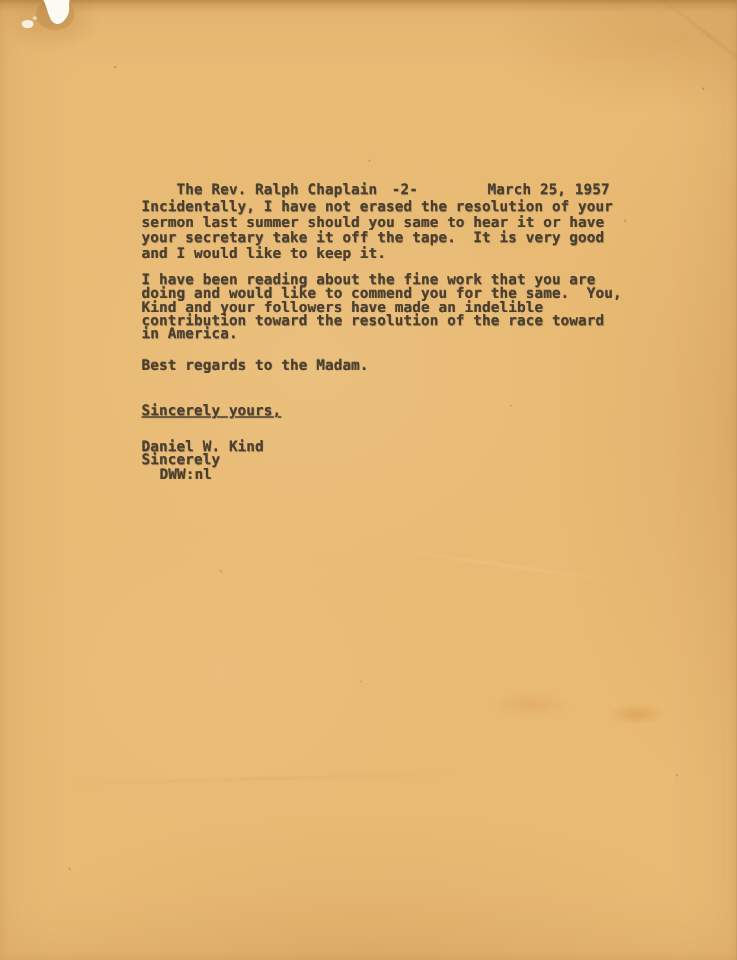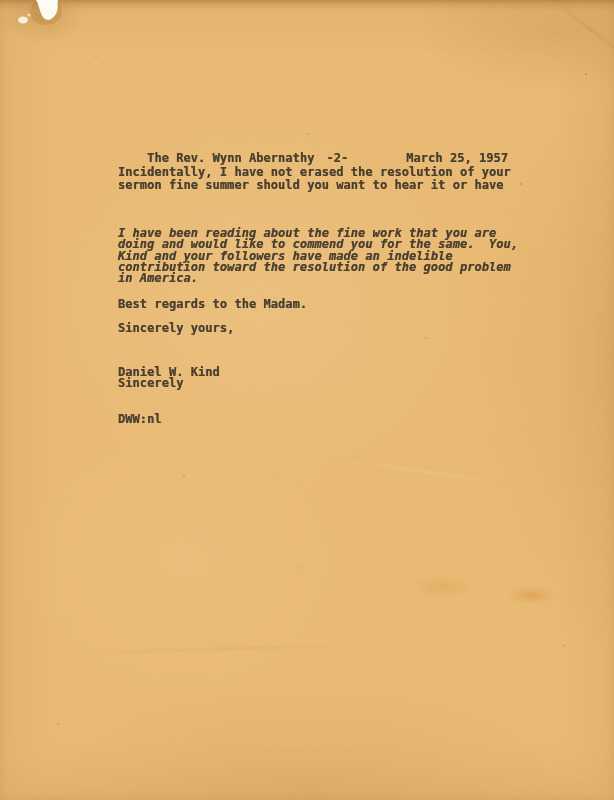--- a/index.html
+++ b/index.html
@@ -83,27 +83,27 @@
     color: #3e362b;
     text-shadow:
       0.3px 0.3px 0.6px rgba(62,54,43,0.55),
       -0.2px -0.2px 0.5px rgba(62,54,43,0.30);
     opacity: 0.93;
   }
   .block { position: absolute; left: 118px; }
   .header-line  { top: 137px; }
   .para-1 { top: 165px; }
   .para-1 .line { height: 12.9px; }
-  .para-2 { top: 226px; font-style: italic; }
+  .para-2 { top: 226px; }
   .para-2 .line { height: 11.3px; }
   .regards-line { top: 297px; }
-  .closing-line { top: 321px; }
+  .closing-line { top: 335px; text-decoration: underline; }
   .sig-block { top: 365px; }
   .sig-block .line { height: 11.4px; }
-  .initials-line { top: 412px; }
+  .initials-line { top: 388px; margin-left: 15px; }
   .page-number { margin-left: 12px; }
   .letter-date { margin-left: 42px; padding-left: 16px; }
 </style>
 </head>
 <body>
 
 <div class="paper">
 
   <svg class="tear-svg" viewBox="0 0 70 42" xmlns="http://www.w3.org/2000/svg">
     <ellipse cx="36" cy="12" rx="16" ry="13" fill="rgba(150,95,35,0.18)"></ellipse>
@@ -111,33 +111,35 @@
     <ellipse cx="13" cy="20" rx="5" ry="3.4" fill="rgba(253,252,244,0.85)"></ellipse>
     <ellipse cx="19" cy="15" rx="2" ry="1.5" fill="rgba(253,252,244,0.6)"></ellipse>
   </svg>
 
   <div class="crease crease-1"></div>
   <div class="crease crease-2"></div>
   <div class="crease crease-3"></div>
   <div class="specks"></div>
 
   <div class="block line header-line">
-    <span>The Rev. Wynn Abernathy</span><span class="page-number">-2-</span><span class="letter-date">March 25, 1957</span>
+    <span>The Rev. Ralph Chaplain</span><span class="page-number">-2-</span><span class="letter-date">March 25, 1957</span>
   </div>
 
   <div class="block para-1">
     <div class="line">Incidentally, I have not erased the resolution of your</div>
-    <div class="line">sermon fine summer should you want to hear it or have</div>
+    <div class="line">sermon last summer should you same to hear it or have</div>
+    <div class="line">your secretary take it off the tape.  It is very good</div>
+    <div class="line">and I would like to keep it.</div>
   </div>
 
   <div class="block para-2">
     <div class="line">I have been reading about the fine work that you are</div>
     <div class="line">doing and would like to commend you for the same.  You,</div>
     <div class="line">Kind and your followers have made an indelible</div>
-    <div class="line">contribution toward the resolution of the good problem</div>
+    <div class="line">contribution toward the resolution of the race toward</div>
     <div class="line">in America.</div>
   </div>
 
   <div class="block line regards-line">Best regards to the Madam.</div>
 
   <div class="block line closing-line">Sincerely yours,</div>
 
   <div class="block sig-block">
     <div class="line">Daniel W. Kind</div>
     <div class="line">Sincerely</div>

